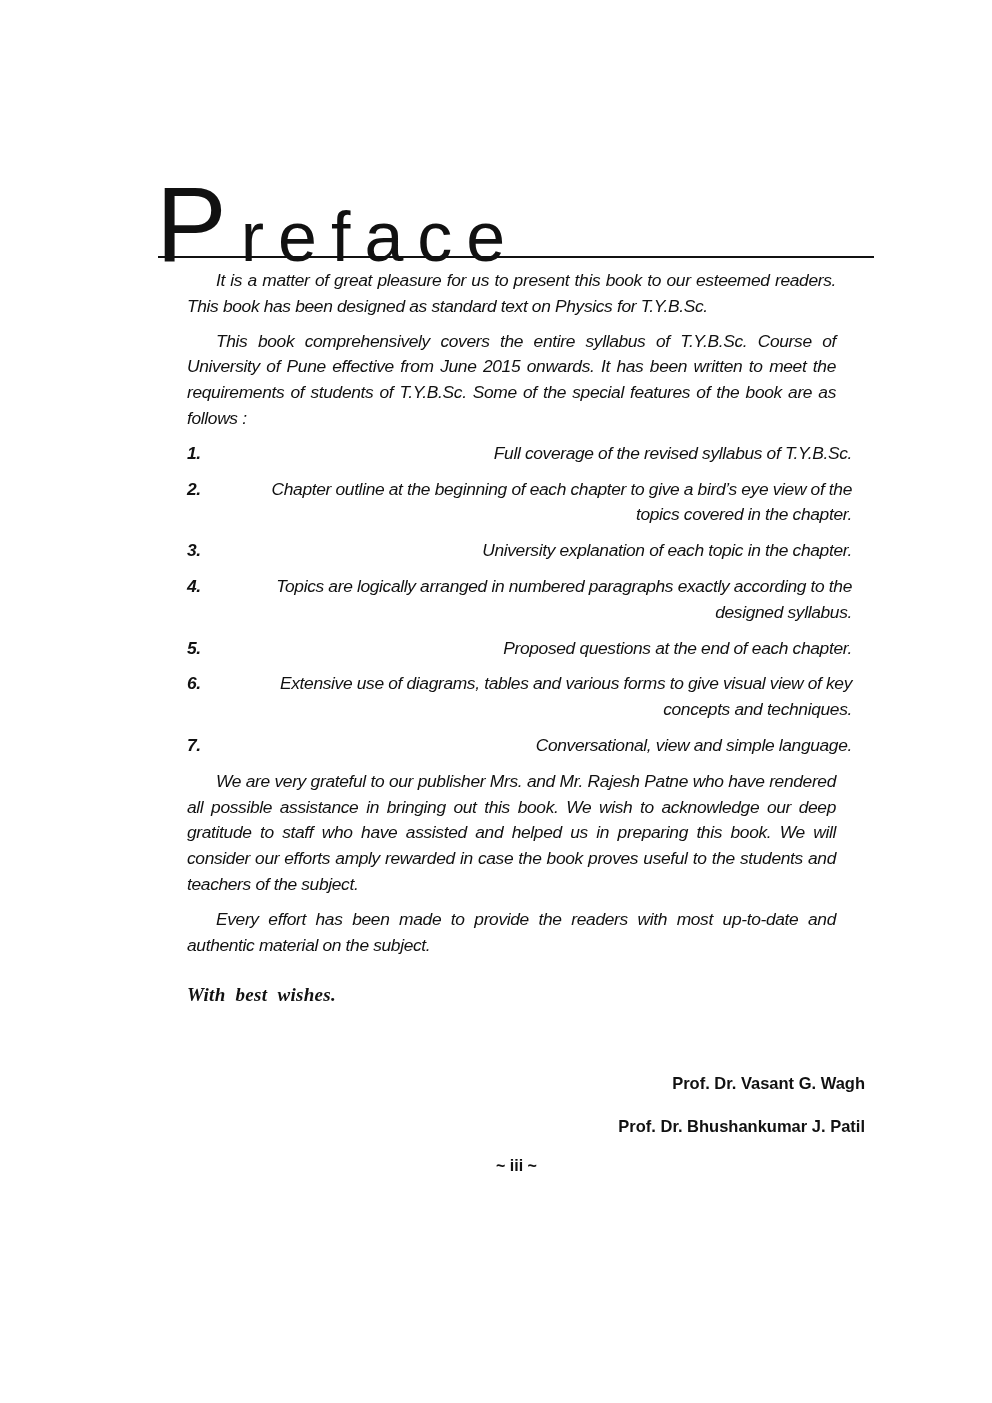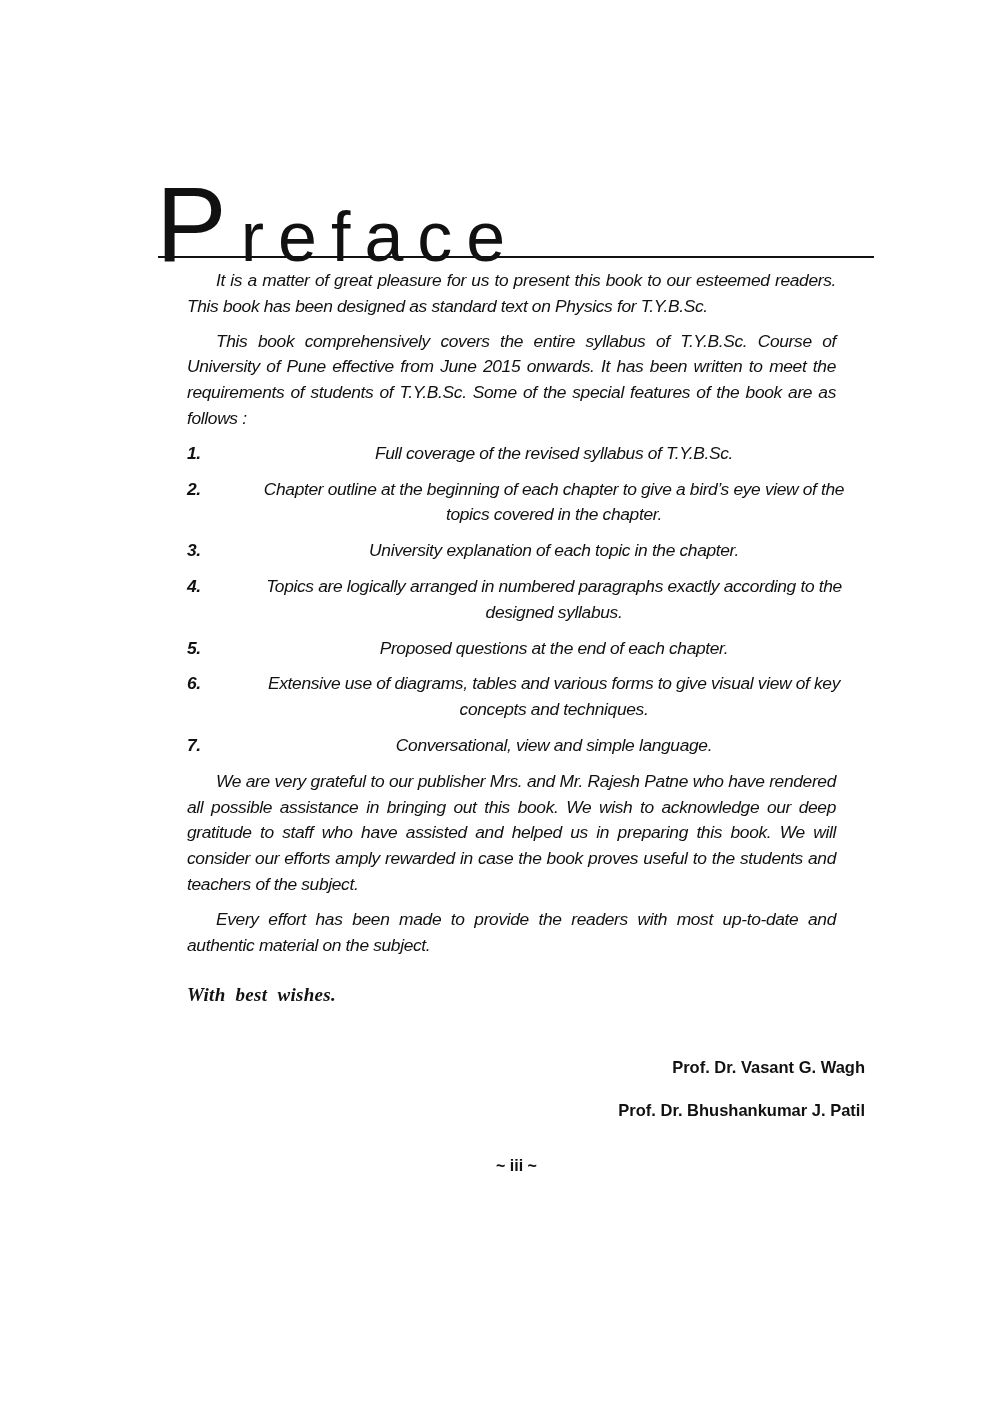--- a/index.html
+++ b/index.html
@@ -21,33 +21,33 @@
     font-family: "Liberation Sans", sans-serif; font-style: italic;
     font-size: 17.4px; line-height: 25.8px; color: #111;
     letter-spacing: -0.35px;
   }
   .para { margin: 0 16px 9px 0; text-align: justify; text-indent: 29px; font-style: italic; }
   .para.noindent { text-indent: 0; }
 
   .list { margin: 0 0 9px 0; padding: 0; list-style: none; }
   .list-item { display: flex; margin: 0 0 10px 0; }
   .list-num { width: 29px; flex: 0 0 29px; font-weight: bold; }
-  .list-text { flex: 1; text-align: center; margin-left: 40px; }
+  .list-text { flex: 1; text-align: right; margin-left: 40px; }
 
   .closing {
     font-family: "Liberation Serif", serif; font-style: italic; font-weight: bold;
     font-size: 19px; letter-spacing: 0.3px; word-spacing: 5px;
     margin-top: 24px;
   }
 
   .signatures {
     position: absolute; right: 127px; top: 1057px; text-align: right;
     font-family: "Liberation Sans", sans-serif; font-weight: bold; font-size: 16.5px; color: #111;
   }
-  .signature { margin: 0 0 23px 0; line-height: 20px; }
+  .signature { margin: 16px 0 23px 0; line-height: 20px; }
 
   .page-number {
     position: absolute; left: 0; width: 1033px; top: 1157px; text-align: center;
     font-family: "Liberation Sans", sans-serif; font-weight: bold; font-size: 16px; color: #111;
   }
 </style>
 </head>
 <body>
 
 <div class="page">

